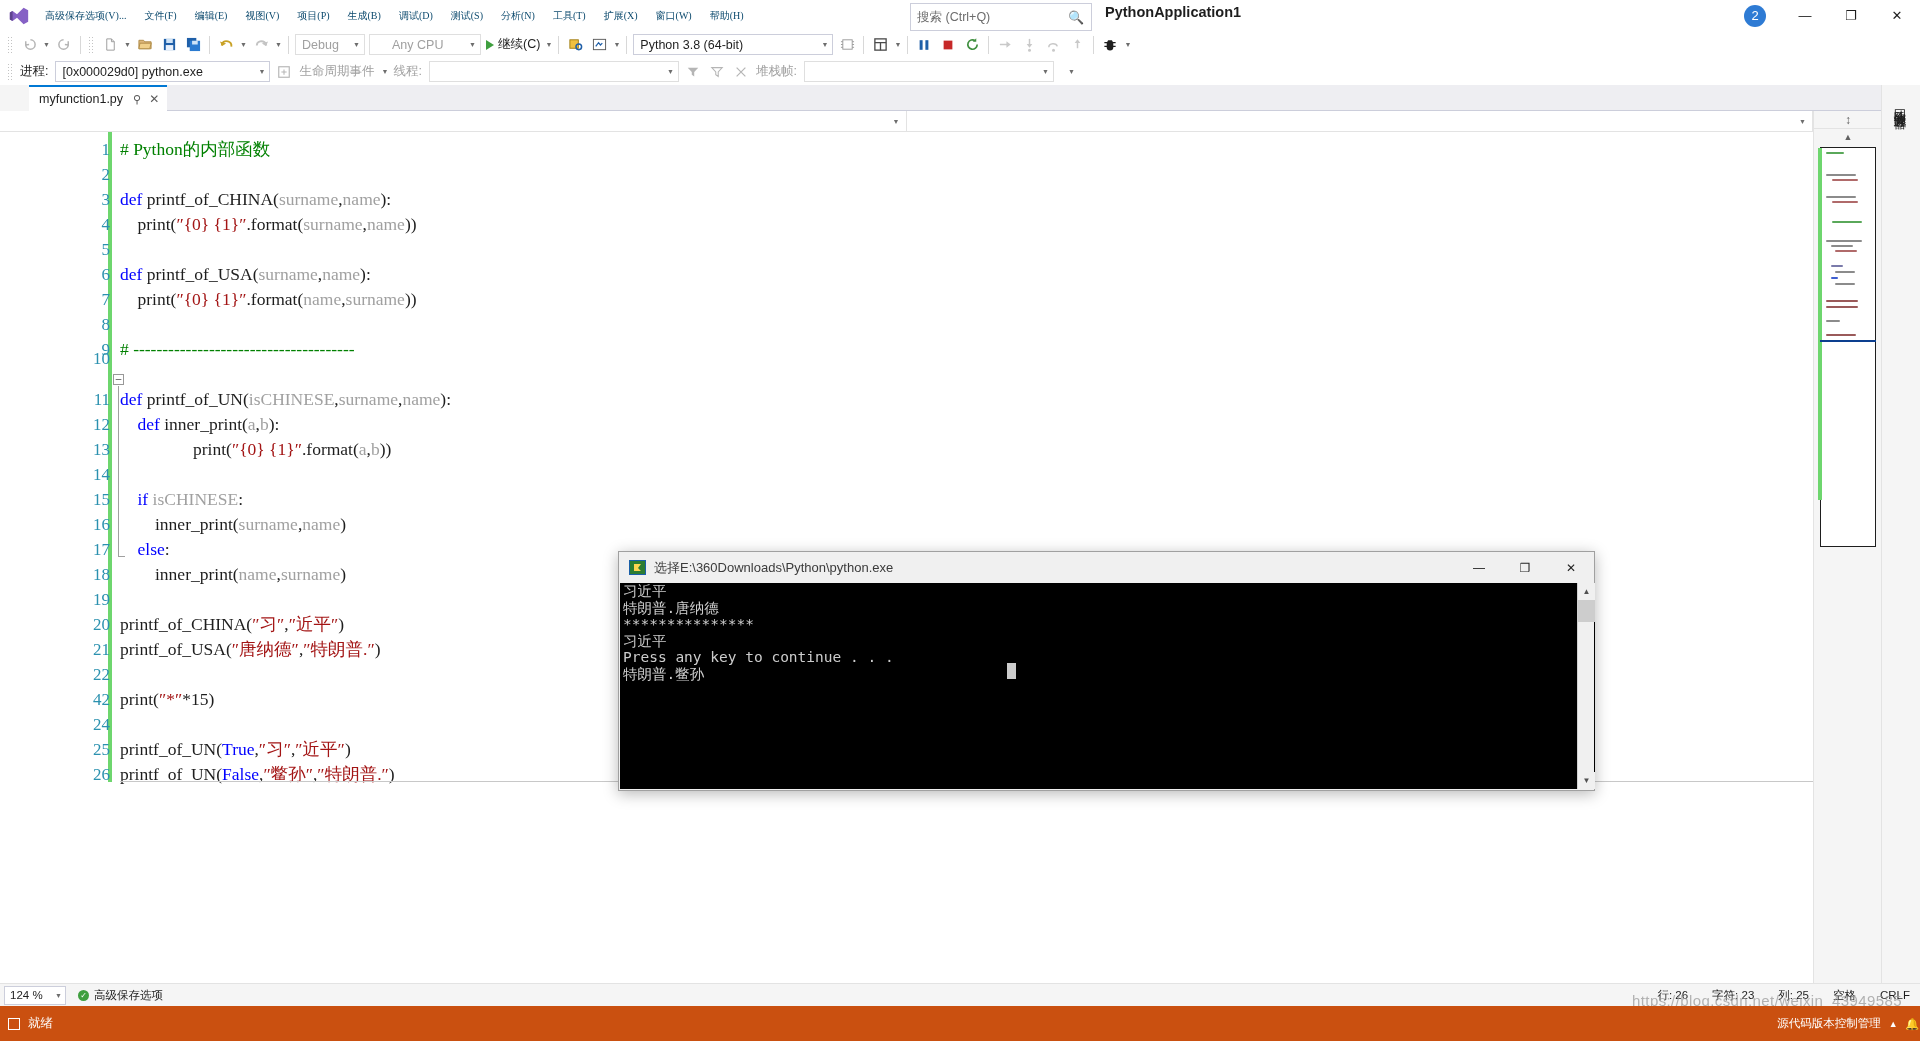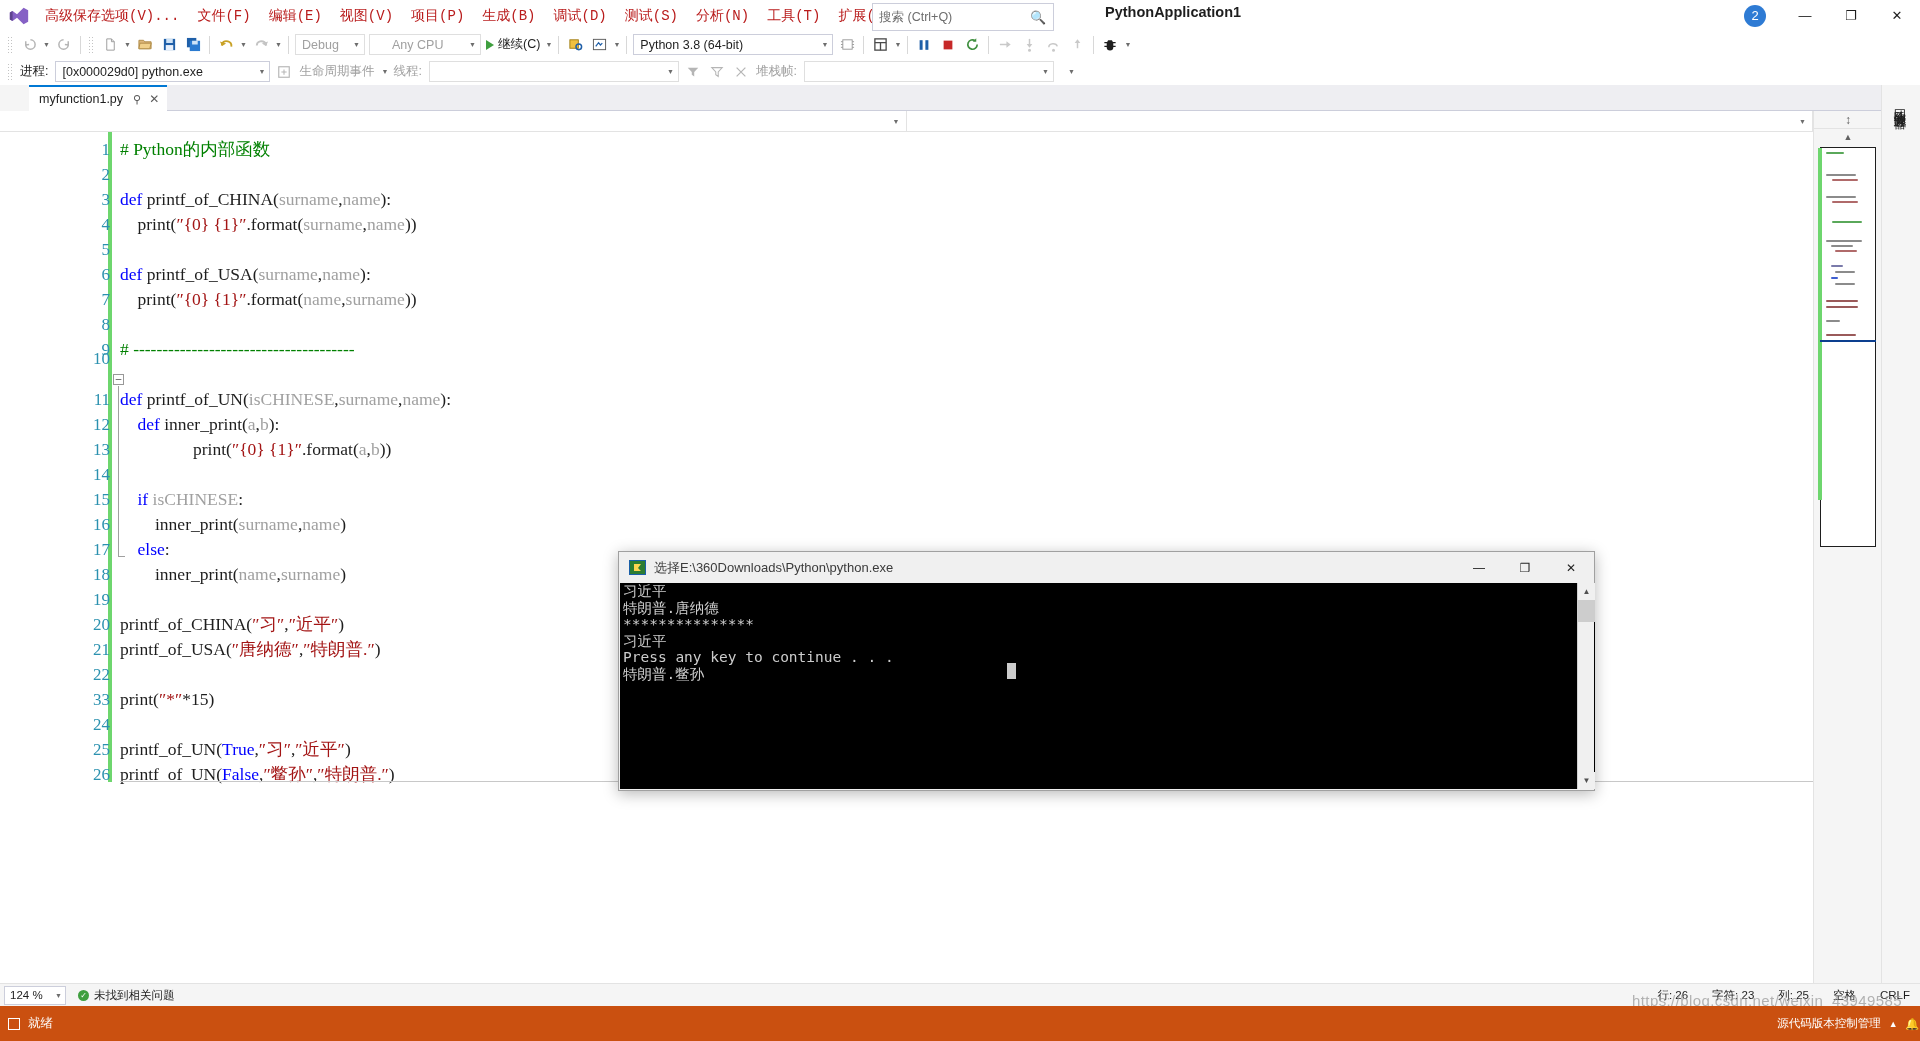--- a/index.html
+++ b/index.html
@@ -15,25 +15,25 @@
 
   
   .titlebar {
     position: absolute; left:0; top:0; width:1920px; height:31px;
     background:#ffffff; display:flex; align-items:center;
     border-bottom:0px solid #e6e6e6;
   }
   .vs-logo { width:26px; height:26px; margin-left:6px; display:flex; align-items:center; justify-content:center; }
   .menu { display:flex; align-items:center; height:31px; margin-left:4px; }
   .menu-item {
-    font-size:14px; color:#b91c1c; padding:5px 9px; white-space:nowrap; line-height:16px;
-    font-family:Liberation Mono, monospace;
+    font-size:10px; color:#0c4a6e; padding:5px 9px; white-space:nowrap; line-height:16px;
+    font-family:Liberation Serif, serif;
   }
   .searchbox {
-    position:absolute; left:872px; top:3px; width:182px; height:28px;
+    position:absolute; left:910px; top:3px; width:182px; height:28px;
     border:1px solid #cccedb; background:#ffffff; display:flex; align-items:center;
     padding:0 6px; font-size:12.5px; color:#6d6d6d;
   }
   .searchbox .s-icon { margin-left:auto; color:#5a5a5a; font-size:13px; }
   .proj-title {
     position:absolute; left:1105px; top:4px; font-size:14.5px; font-weight:bold; color:#1e1e1e;
   }
   .title-right { position:absolute; right:0; top:0; height:31px; display:flex; align-items:center; }
   .acct-badge {
     width:22px; height:22px; border-radius:50%; background:#2e7bd4; color:#fff;
@@ -496,21 +496,21 @@
         <div class="gutter-line" style="top: 305px;">13</div>
         <div class="gutter-line" style="top: 330px;">14</div>
         <div class="gutter-line" style="top: 355px;">15</div>
         <div class="gutter-line" style="top: 380px;">16</div>
         <div class="gutter-line" style="top: 405px;">17</div>
         <div class="gutter-line" style="top: 430px;">18</div>
         <div class="gutter-line" style="top: 455px;">19</div>
         <div class="gutter-line" style="top: 480px;">20</div>
         <div class="gutter-line" style="top: 505px;">21</div>
         <div class="gutter-line" style="top: 530px;">22</div>
-        <div class="gutter-line" style="top: 555px;">33</div>
+        <div class="gutter-line" style="top: 555px;">42</div>
         <div class="gutter-line" style="top: 580px;">24</div>
         <div class="gutter-line" style="top: 605px;">25</div>
         <div class="gutter-line" style="top: 630px;">26</div>
       </div>
     <div id="code">
         <div class="codeline" style="top: 5px;"><span class="cmt"># Python的内部函数</span></div>
         <div class="codeline" style="top: 30px;"></div>
         <div class="codeline" style="top: 55px;"><span class="kw">def </span><span class="fn">printf_of_CHINA</span><span class="fn">(</span><span class="id">surname</span><span class="fn">,</span><span class="id">name</span><span class="fn">):</span></div>
         <div class="codeline" style="top: 80px;"><span class="fn">    print(</span><span class="str">″{0} {1}″</span><span class="fn">.format(</span><span class="id">surname</span><span class="fn">,</span><span class="id">name</span><span class="fn">))</span></div>
         <div class="codeline" style="top: 105px;"></div>
@@ -609,21 +609,21 @@
       <div class="cs-arrow" style="position:absolute;bottom:0;left:0;">▼</div>
     </div>
   </div>
 
   <div class="statusbar">
     <div class="zoomsel">
       <span>124 %</span>
       <span class="a">▼</span>
     </div>
     <div class="ok-dot">✓</div>
-    <div>未找到相关问题</div>
+    <div>高级保存选项</div>
     <div class="st-right">
       <span>行: 26</span>
       <span>字符: 23</span>
       <span>列: 25</span>
       <span>空格</span>
       <span>CRLF</span>
     </div>
   </div>
 
   <div class="wm">https://blog.csdn.net/weixin_43949585</div>

